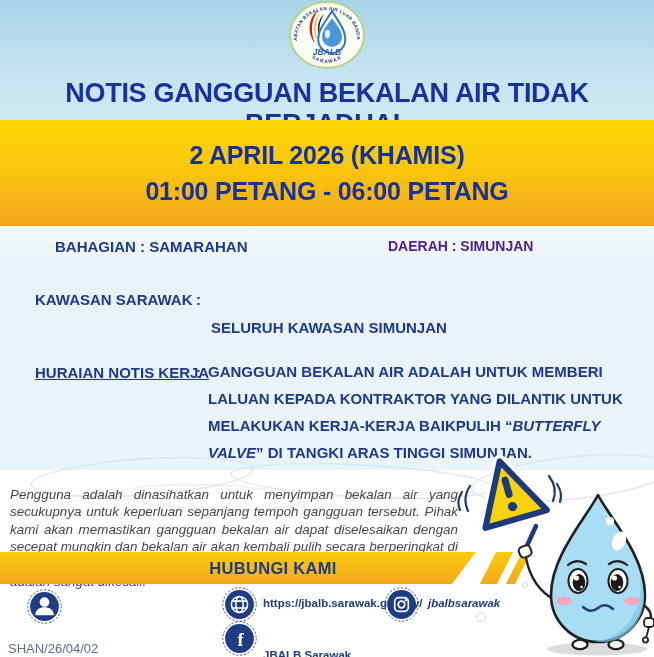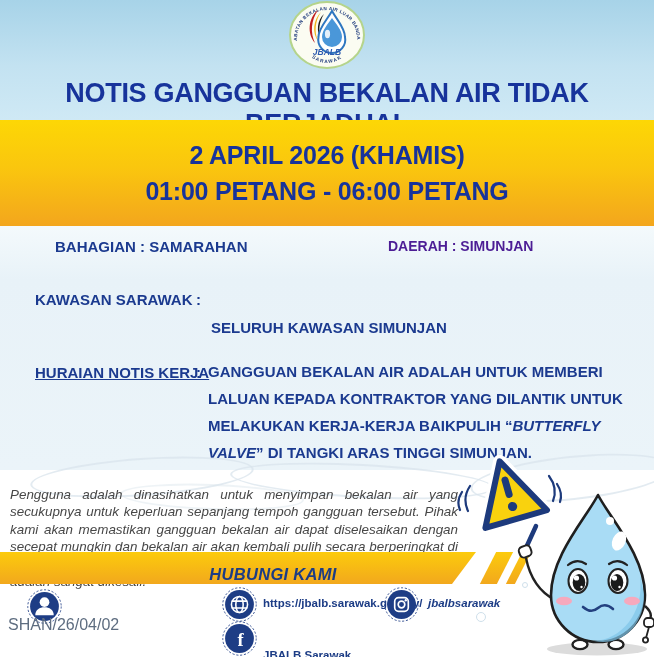--- a/index.html
+++ b/index.html
@@ -47,41 +47,41 @@
   .b3{left:632px;top:120px;width:5px;height:5px;}
   .b4{left:612px;top:152px;width:4px;height:4px;}
   .b5{left:522px;top:112px;width:4px;height:4px;}
   .disclaimer{position:absolute;top:486px;left:10px;width:448px;
     font-size:13.4px;font-style:italic;color:#474747;line-height:1.3;text-align:justify;}
 
   
   .hubungi-banner{position:absolute;top:552px;left:0;width:476px;height:32px;
     background:linear-gradient(180deg,#fccb0c,#f2a81d);
     clip-path:polygon(0 0,100% 0,calc(100% - 24px) 100%,0 100%);
-    display:flex;align-items:flex-end;justify-content:center;
-    padding-left:70px;box-sizing:border-box;font-style:italic;}
+    display:flex;align-items:center;justify-content:center;
+    padding-left:70px;box-sizing:border-box;}
   .hubungi-text{font-size:16.5px;font-weight:bold;color:#1c3c85;letter-spacing:.3px;}
   .stripe{position:absolute;top:552px;height:32px;
     background:linear-gradient(180deg,#fccb0c,#f2a81d);transform:skewX(-27deg);}
   .stripe1{left:488px;width:17px;}
   .stripe2{left:514px;width:9px;}
 
   
   .cicon{position:absolute;width:35px;height:35px;}
   .phone-icon{left:27px;top:589px;}
   .web-icon{left:222px;top:587px;}
   .insta-icon{left:384px;top:587px;}
   .fb-icon{left:222px;top:621px;}
   .phone-text{position:absolute;left:73px;top:589px;font-size:9.8px;font-weight:bold;
     color:#1c3c85;line-height:1.4;}
   .link-text{position:absolute;font-size:11.5px;font-weight:bold;color:#1c3c85;}
   .web-text{left:263px;top:597px;}
   .insta-text{left:428px;top:597px;font-style:italic;}
   .fb-text{left:263px;top:649px;}
-  .ref{position:absolute;left:8px;top:616px;font-size:16px;color:#5e6d80;}
+  .ref{position:absolute;left:8px;top:641px;font-size:13px;color:#5e6d80;}
 
   .mascot{position:absolute;left:452px;top:448px;}
 </style>
 </head>
 <body>
 
 <div class="page">
 
   <div class="header-bg"></div>
 

